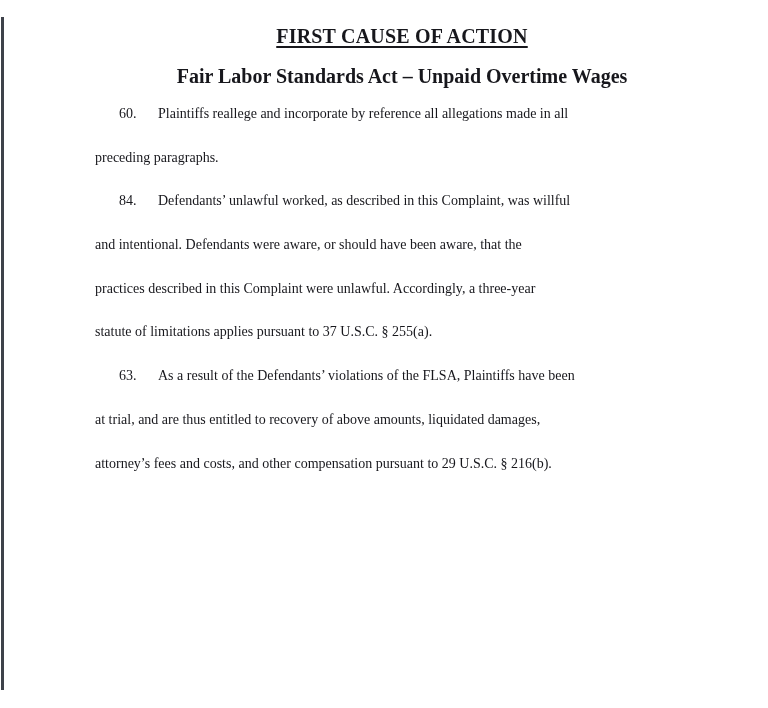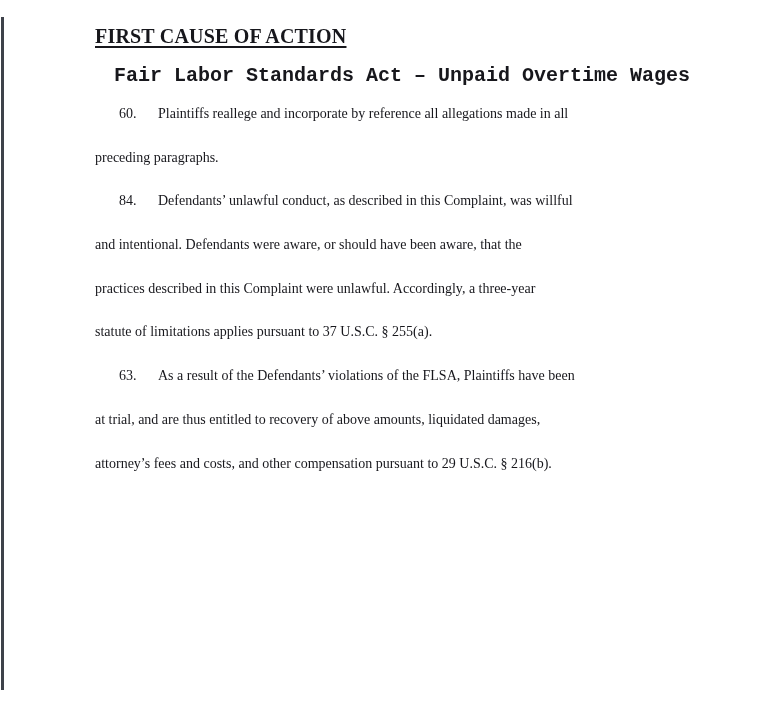--- a/index.html
+++ b/index.html
@@ -24,35 +24,35 @@
     background: #3e424a;
   }
   .doc {
     position: absolute;
     left: 95px;
     top: 0;
     width: 614px;
   }
   .heading {
     margin-top: 24px;
+    text-align: center;
     font-weight: bold;
     font-size: 20px;
     line-height: 24px;
     text-decoration: underline;
     text-underline-offset: 3px;
     text-decoration-thickness: 2px;
     letter-spacing: 0.2px;
   }
   .subheading {
     margin-top: 16px;
     text-align: center;
     font-weight: bold;
     font-size: 20px;
     line-height: 24px;
-    font-family: Liberation Mono, monospace;
   }
   .body-text {
     margin-top: 4px;
     font-size: 14px;
   }
   .line {
     height: 43.7px;
     line-height: 43.7px;
     white-space: nowrap;
   }
@@ -77,21 +77,21 @@
 
   <div class="body-text">
 
     <div class="para">
       <div class="line first"><span class="pnum">60.</span><span>Plaintiffs reallege and incorporate by reference all allegations made in all</span></div>
       <div class="line">preceding paragraphs.</div>
     </div>
 
 
     <div class="para">
-      <div class="line first"><span class="pnum">84.</span><span>Defendants’ unlawful conduct, as described in this Complaint, was willful</span></div>
+      <div class="line first"><span class="pnum">84.</span><span>Defendants’ unlawful worked, as described in this Complaint, was willful</span></div>
       <div class="line">and intentional. Defendants were aware, or should have been aware, that the</div>
       <div class="line">practices described in this Complaint were unlawful. Accordingly, a three-year</div>
       <div class="line">statute of limitations applies pursuant to 37 U.S.C. § 255(a).</div>
     </div>
 
     <div class="para">
       <div class="line first"><span class="pnum">63.</span><span>As a result of the Defendants’ violations of the FLSA, Plaintiffs have been</span></div>
       <div class="line">at trial, and are thus entitled to recovery of above amounts, liquidated damages,</div>
       <div class="line">attorney’s fees and costs, and other compensation pursuant to 29 U.S.C. § 216(b).</div>
     </div>

